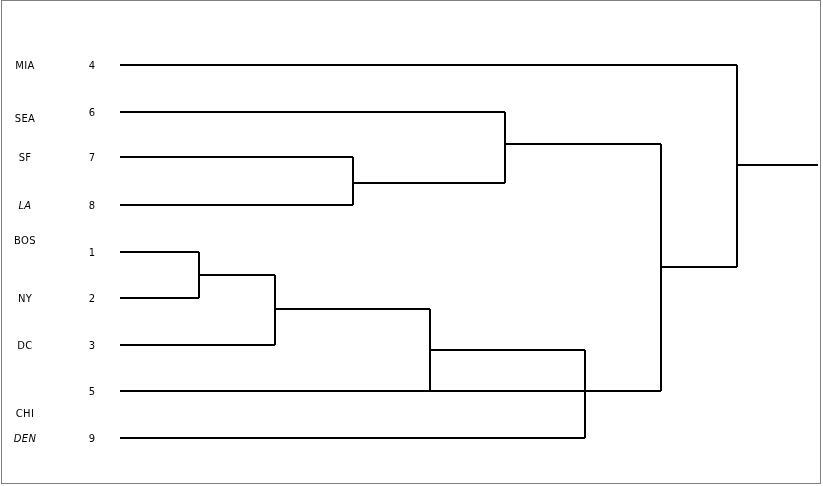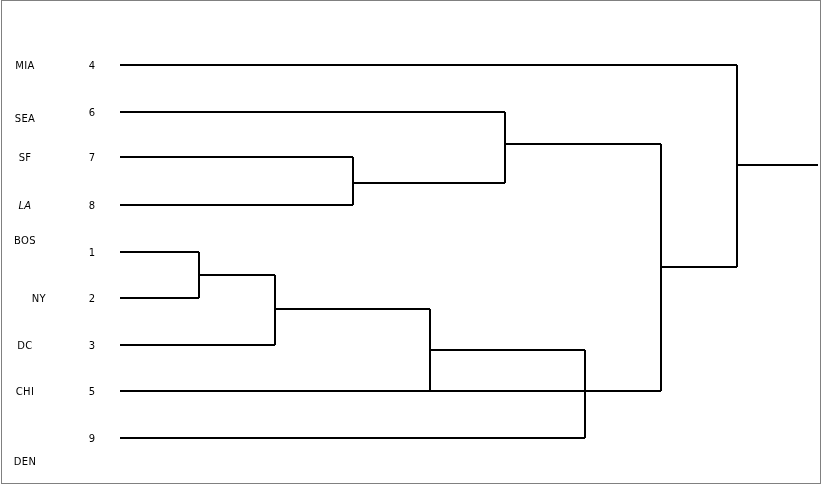--- a/index.html
+++ b/index.html
@@ -95,23 +95,23 @@
       <div class="leaf-label name" style="top: 65px;">MIA</div>
       <div class="leaf-label num" style="top: 65px;">4</div>
       <div class="leaf-label name" style="top: 118px;">SEA</div>
       <div class="leaf-label num" style="top: 112px;">6</div>
       <div class="leaf-label name" style="top: 157px;">SF</div>
       <div class="leaf-label num" style="top: 157px;">7</div>
       <div class="leaf-label name" style="top: 205px; font-style: italic;">LA</div>
       <div class="leaf-label num" style="top: 205px;">8</div>
       <div class="leaf-label name" style="top: 240px;">BOS</div>
       <div class="leaf-label num" style="top: 252px;">1</div>
-      <div class="leaf-label name" style="top: 298px; text-align: right;">NY</div>
+      <div class="leaf-label name" style="top: 298px;">NY</div>
       <div class="leaf-label num" style="top: 298px;">2</div>
       <div class="leaf-label name" style="top: 345px; text-align: center;">DC</div>
       <div class="leaf-label num" style="top: 345px;">3</div>
-      <div class="leaf-label name" style="top: 391px; text-align: center;">CHI</div>
+      <div class="leaf-label name" style="top: 413px; text-align: center;">CHI</div>
       <div class="leaf-label num" style="top: 391px;">5</div>
-      <div class="leaf-label name" style="top: 461px;">DEN</div>
+      <div class="leaf-label name" style="top: 438px; font-style: italic;">DEN</div>
       <div class="leaf-label num" style="top: 438px;">9</div>
     </div>
 
 </div>
 
 </body></html>

